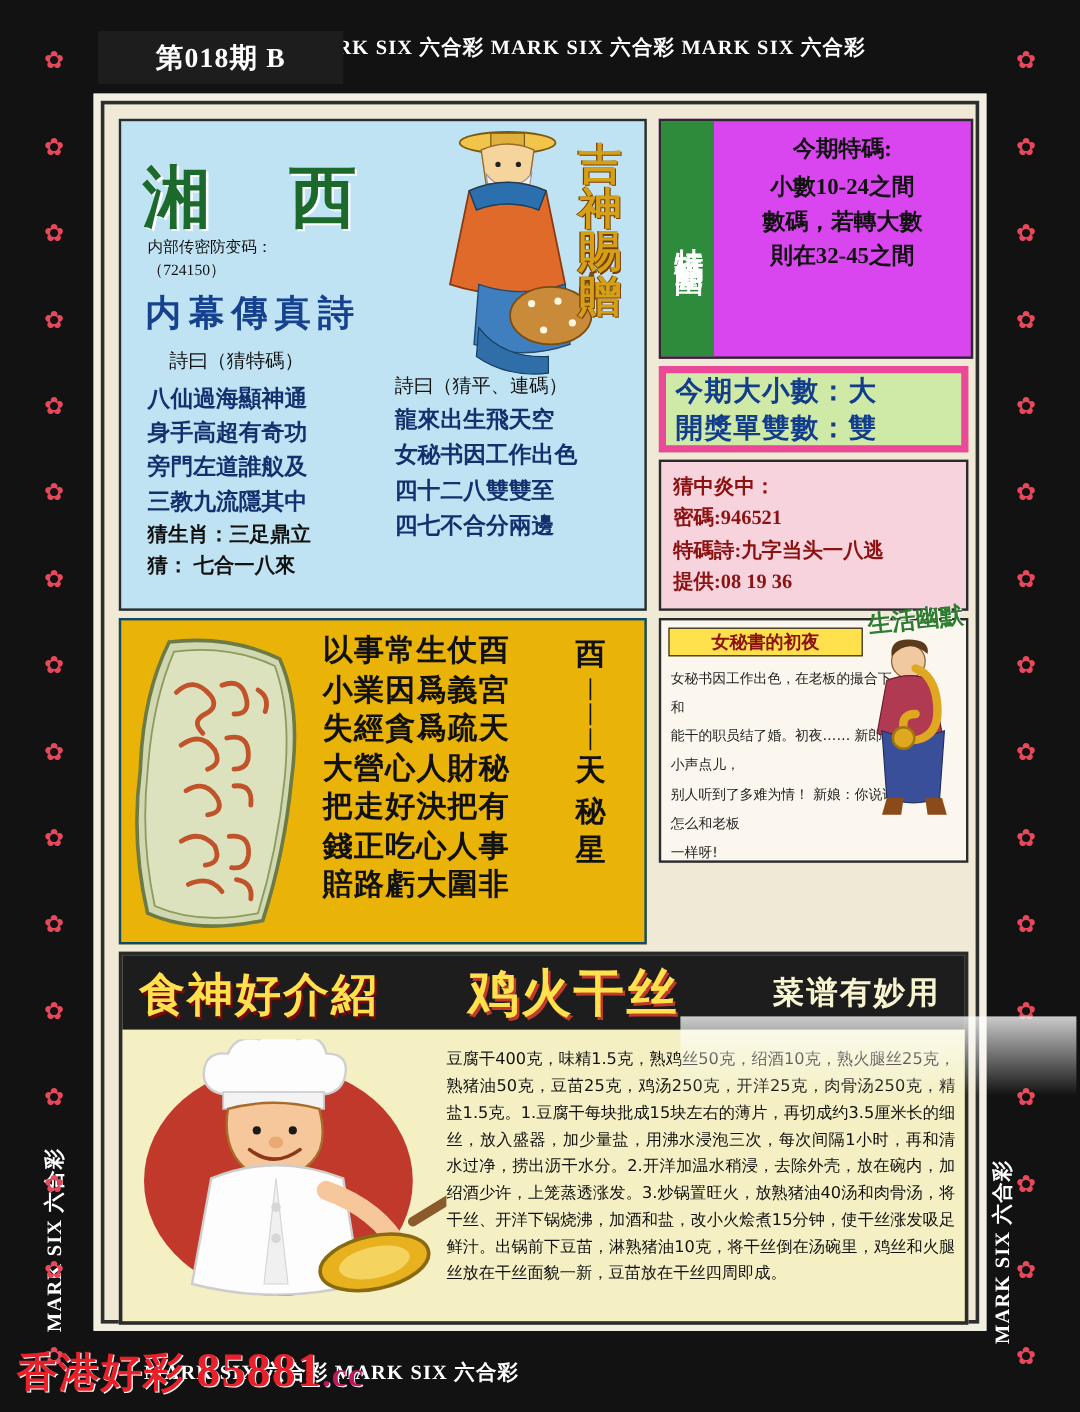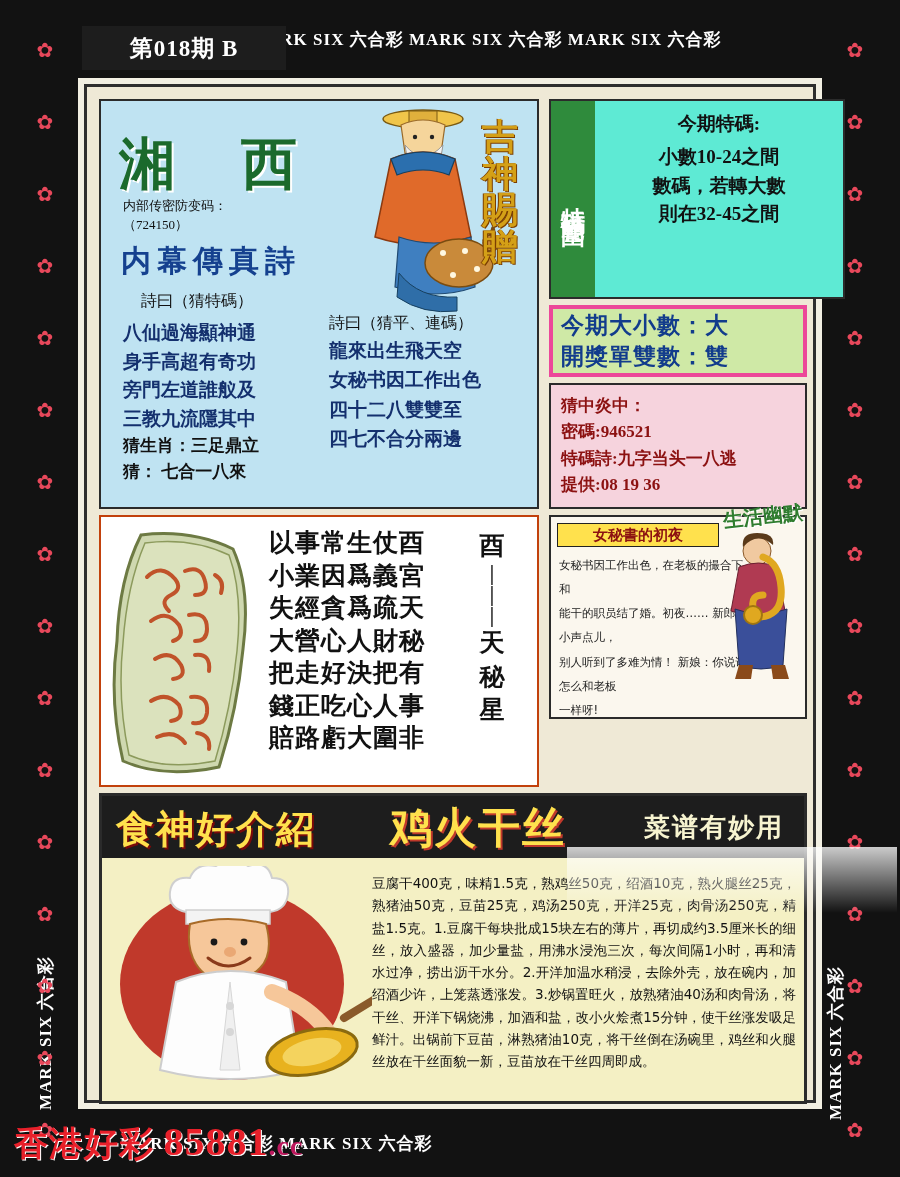--- a/index.html
+++ b/index.html
@@ -103,60 +103,60 @@
     color:#d4a017;line-height:1.02;text-align:center;width:46px;
     text-shadow:1px 1px 0 #7a3d00, -1px 0 0 #7a3d00;
   }
 
   
   .p-right{
     left:462px;top:12px;width:258px;height:410px;
     background:#efe9d6;
   }
   .tema-box{
-    position:absolute;left:0;top:0;width:296px;height:200px;
-    border:2px solid #2b2b2b;box-sizing:border-box;background:#5eead4;padding-left:44px;
+    position:absolute;left:0;top:0;width:262px;height:200px;
+    border:2px solid #2b2b2b;box-sizing:border-box;background:#d946ef;padding-left:44px;
   }
   .tema-label{
     position:absolute;left:0;top:0;width:44px;height:100%;
     background:#2f8b3c;color:#fff;display:flex;align-items:center;justify-content:center;
   }
   .tema-label span{
     font-family:"Liberation Serif",serif;font-size:24px;font-weight:bold;
     writing-mode:vertical-rl;letter-spacing:6px;
   }
   .tema-body{
     position:absolute;left:44px;top:0;right:0;bottom:0;padding:10px 8px;
     font-family:"Liberation Serif",serif;color:#111;
   }
   .tema-body .t0{font-size:19px;font-weight:bold;text-align:center;margin-bottom:6px;}
   .tema-body .tl{font-size:19px;font-weight:bold;line-height:1.5;text-align:center;}
 
   .daxiao{
     position:absolute;left:0;top:206px;width:258px;height:72px;
-    background:#cfe9a6;border:4px solid #ec4899;box-sizing:border-box;
+    background:#cfe9a6;border:6px solid #ec4899;box-sizing:border-box;
     display:flex;flex-direction:column;justify-content:center;padding-left:8px;
   }
   .daxiao div{
     font-family:"Liberation Serif",serif;font-size:23px;font-weight:bold;color:#123c8c;
     letter-spacing:1px;line-height:1.35;
   }
   .guesszhong{
     position:absolute;left:0;top:284px;width:258px;height:126px;
     background:#f6d3dd;border:2px solid #2b2b2b;box-sizing:border-box;padding:8px 10px;
   }
   .guesszhong div{
     font-family:"Liberation Serif",serif;font-size:17px;font-weight:bold;color:#8c1111;
     line-height:1.55;white-space:nowrap;
   }
 
   
   .p-stone{
     left:12px;top:428px;width:440px;height:272px;
-    background:#ffffff;border:2px solid #c2410c;
+    background:#eab308;border:2px solid #0c4a6e;
   }
   .stone{
     position:absolute;left:10px;top:12px;width:150px;height:246px;
   }
   .stone-text{
     position:absolute;left:168px;top:10px;width:186px;
     font-family:"Liberation Serif",serif;font-size:25px;font-weight:bold;color:#111;
     line-height:1.3;letter-spacing:1px;
   }
   .stone-side{

